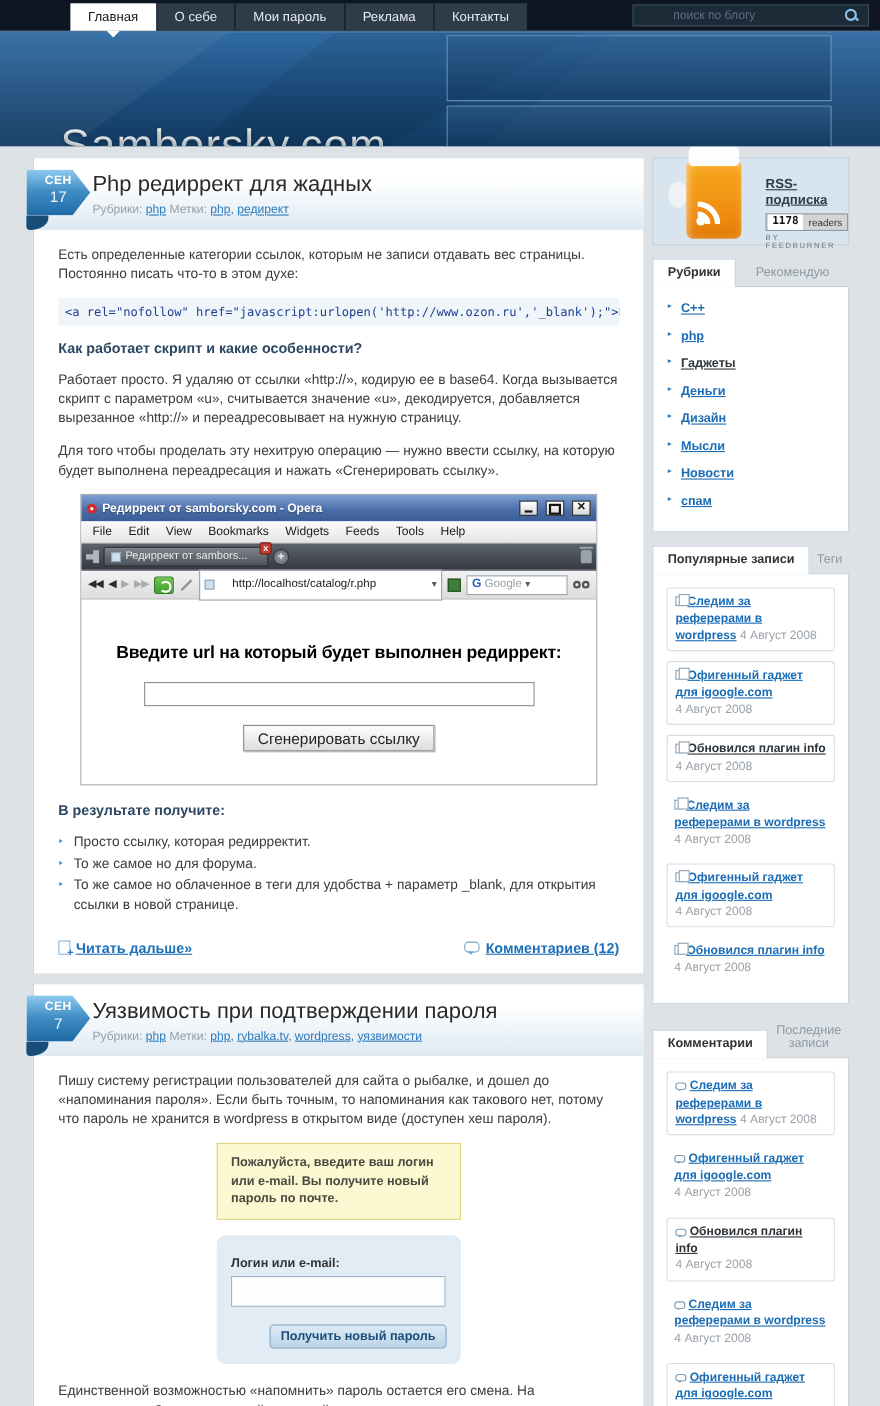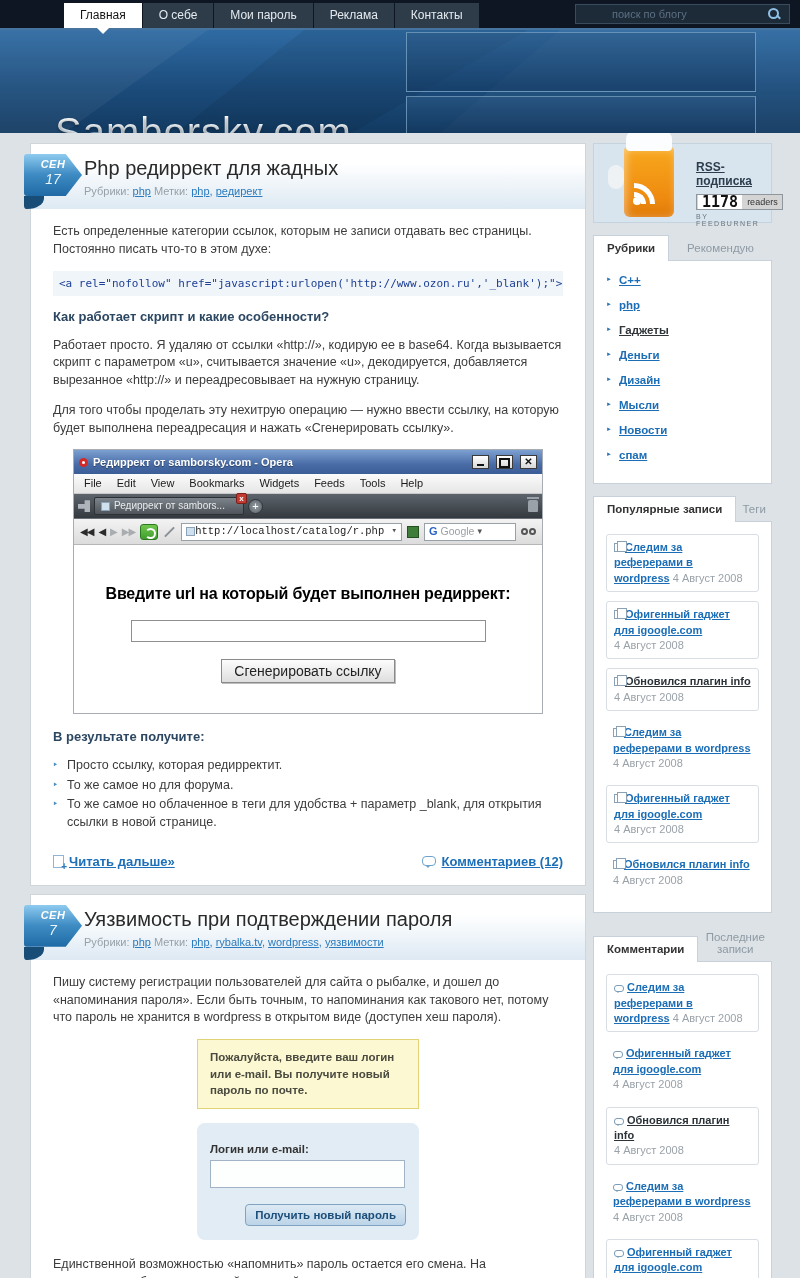--- a/index.html
+++ b/index.html
@@ -69,21 +69,20 @@
   .post-title { font-size:20px; font-weight:normal; color:#2a2a2a; margin-bottom:5px; }
   .post-meta { font-size:11px; color:#96a0a8; }
   .post-meta a { color:#2b7bbd; }
   .tagw:not(:last-child)::after { content:", "; color:#2b7bbd; }
   .date-badge { position:absolute; left:-7px; top:10px; width:58px; height:42px; z-index:2; }
   .badge-body {
     width:100%; height:100%; color:#fff; text-align:center; padding-top:4px;
     background:linear-gradient(180deg,#8ecbf0 0%,#3f8cc4 48%,#1f6aa5 100%);
     clip-path:polygon(0 0,72% 0,100% 50%,72% 100%,0 100%);
     border-radius:3px 0 0 3px;
-    font-style:italic;
   }
   .badge-month { font-size:11px; font-weight:bold; display:block; line-height:13px; letter-spacing:.5px; }
   .badge-day { font-size:14px; color:#eaf5fd; display:block; line-height:17px; }
   .badge-fold { position:absolute; top:100%; left:0; width:20px; height:13px;
     background:#174d77; border-radius:0 0 100% 4px; }
   .post-body { padding:14px 22px 4px; font-size:12.5px; line-height:1.42; color:#3c3c3c; }
   .post-body p { margin-bottom:12px; }
   .codeline { font-family:"DejaVu Sans Mono", monospace; font-size:11px; color:#1d3f94;
     background:#f0f5f9; padding:5px 6px; margin:0 0 12px; white-space:nowrap; overflow:hidden; }
   .subhead { font-size:13px; color:#2c4762; margin:4px 0 10px; }
@@ -121,21 +120,21 @@
     color:#fff; font-size:11px; line-height:13px; text-align:center; }
   .trash { margin-left:auto; width:10px; height:12px; background:#9aa1a8; border-radius:2px 2px 1px 1px; position:relative; }
   .trash::before { content:""; position:absolute; top:-3px; left:-1px; width:12px; height:2px; background:#9aa1a8; }
   .op-addr { height:27px; background:linear-gradient(#f3f3f3,#dcdcdc); border-top:1px solid #6a7076; border-bottom:1px solid #b6b6b6;
     display:flex; align-items:center; gap:5px; padding:0 6px; }
   .nbtn { font-size:10px; line-height:1; letter-spacing:-1px; }
   .nb-on { color:#2b2b2b; } .nb-off { color:#aaadb0; }
   .reload { width:18px; height:16px; background:linear-gradient(#72c64e,#3f9e2f); border:1px solid #2c7a20; border-radius:3px; position:relative; }
   .reload::after { content:""; position:absolute; left:4px; top:3px; width:7px; height:7px; border:2px solid #fff; border-radius:50%; border-left-color:transparent; }
   .slash { width:13px; height:2px; background:#8b9096; transform:rotate(-45deg); }
-  .urlfield { flex:1; height:18px; background:#fff; border:1px solid #98a0a8; display:flex; align-items:center; gap:0; padding:0 4px; font-size:10.5px; color:#222;font-family:Liberation Mono, monospace; }
+  .urlfield { flex:1; height:28px; background:#fff; border:1px solid #98a0a8; display:flex; align-items:center; gap:16px; padding:0 4px; font-size:10.5px; color:#222; }
   .urlfield .txt { flex:1; white-space:nowrap; overflow:hidden; }
   .caret { color:#555; font-size:9px; }
   .wand { width:12px; height:12px; background:#3f7d3a; border:1px solid #24511f; }
   .gfield { width:92px; height:18px; background:#fff; border:1px solid #98a0a8; display:flex; align-items:center; gap:3px; padding:0 4px; font-size:10.5px; color:#9aa0a5; }
   .gG { color:#2a63c4; font-weight:bold; font-size:11px; }
   .glasses { display:flex; align-items:center; }
   .glasses i { width:7px; height:7px; border:2px solid #555; border-radius:50%; display:block; }
   .glasses i + i { margin-left:1px; }
   .op-content { height:168px; padding-top:38px; text-align:center; }
   .op-h { font-size:16px; font-weight:bold; color:#000; letter-spacing:-.2px; margin-bottom:14px; }
@@ -163,21 +162,21 @@
     border-radius:4px 4px 6px 6px; box-shadow:inset 2px 2px 8px rgba(255,255,255,.45); }
   .mug-foam { position:absolute; left:2px; top:-8px; width:46px; height:20px; background:#fcfdfe; border-radius:8px 8px 4px 4px; }
   .rss-dot { position:absolute; left:9px; bottom:12px; width:8px; height:8px; background:#fff; border-radius:50%; }
   .rss-a1 { position:absolute; left:10px; bottom:13px; width:12px; height:12px;
     border-top:5px solid #fff; border-right:5px solid #fff; border-radius:0 100% 0 0; }
   .rss-a2 { position:absolute; left:10px; bottom:13px; width:21px; height:21px;
     border-top:5px solid #fff; border-right:5px solid #fff; border-radius:0 100% 0 0; }
   .rss-info { margin-left:102px; padding-top:16px; }
   .rss-title { font-weight:bold; font-size:12px; color:#2c3e4d; }
   .chicklet { display:inline-flex; margin-top:6px; border:1px solid #8e979e; background:#d4d4d4; height:16px; align-items:center; }
-  .chick-num { background:#fff; font-family:"DejaVu Sans Mono",monospace; font-size:15px; font-weight:bold; color:#111; padding:0 4px; height:14px; line-height:14px; margin:1px; }
+  .chick-num { background:#fff; font-family:"DejaVu Sans Mono",monospace; font-size:10px; font-weight:bold; color:#111; padding:0 4px; height:14px; line-height:14px; margin:1px; }
   .chick-txt { font-size:9px; color:#333; padding:0 4px; }
   .rss-by { font-size:7px; color:#6a7680; letter-spacing:1.5px; margin-top:3px; }
 
   .stabs { display:flex; align-items:flex-end; }
   .stab-on { background:#fff; border:1px solid #c8d1d9; border-bottom:none; padding:6px 13px 7px;
     font-weight:bold; font-size:11.5px; color:#333; position:relative; z-index:2; margin-bottom:-1px; }
   .stab-off { flex:1; text-align:center; font-size:11.5px; color:#8e9aa4; padding:6px 4px; }
   .spanel { background:#fff; border:1px solid #c8d1d9; padding:12px 12px 10px; margin-bottom:12px; }
 
   .cats { list-style:none; }

